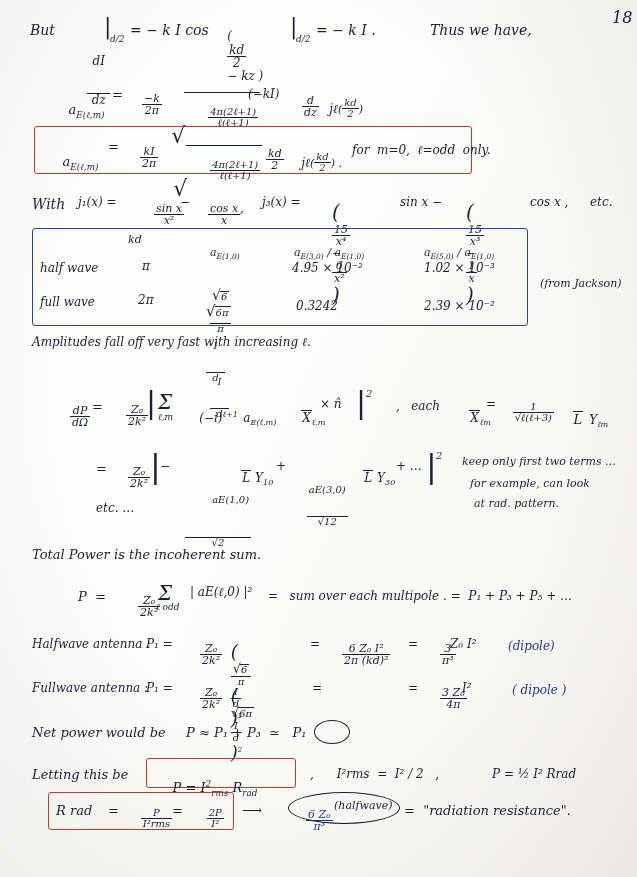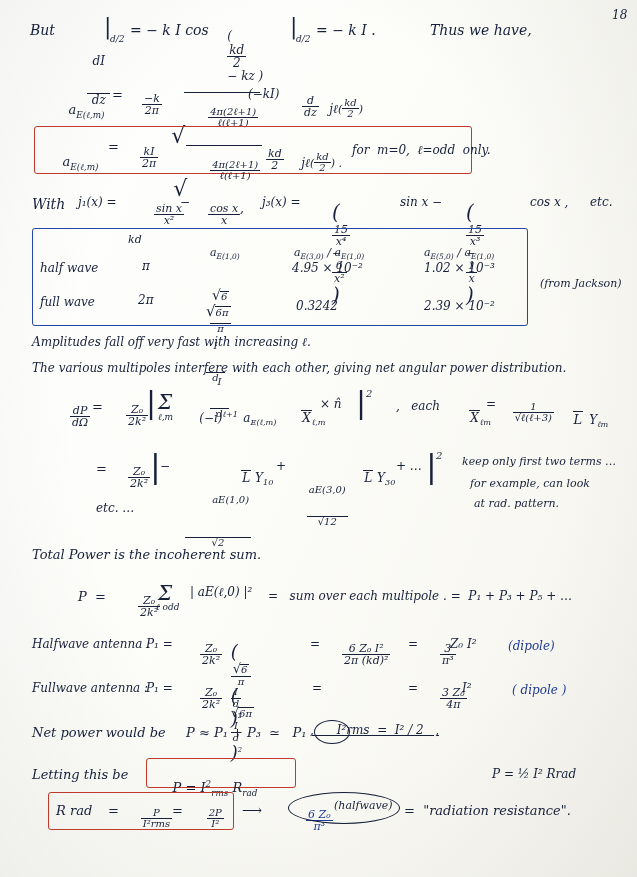--- a/index.html
+++ b/index.html
@@ -58,21 +58,21 @@
   .ellipse-mark {
     position: absolute;
     border: 1.3px solid #17203a;
     border-radius: 50%;
     pointer-events: none;
   }
   .pagenum {
     position: absolute;
     font-family: "DejaVu Serif", serif;
     font-style: italic;
-    font-size: 12px;
+    font-size: 16px;
     color: #17203a;
   }
   .frac {
     display: inline-block;
     vertical-align: middle;
     text-align: center;
     line-height: 1.05;
   }
   .frac > .num { display: block; padding: 0 2px; }
   .frac > .den { display: block; border-top: 1.1px solid currentColor; padding: 0 2px; }
@@ -221,21 +221,20 @@
       <span class="num">I</span>
       <span class="den">d</span>
     </span>
   </div>
   <div class="hw sz12 ink-dark" style="left:296px; top:300px;">0.3242</div>
   <div class="hw sz12 ink-dark" style="left:424px; top:300px;">2.39 × 10⁻²</div>
 
   <div class="hw sz11 ink-dark" style="left:540px; top:278px;">(from Jackson)</div>
 
   <div class="hw sz12 ink-dark" style="left:32px; top:336px;">Amplitudes fall off very fast with increasing ℓ.</div>
-  <div class="hw sz12 ink-dark" style="left:32px; top:362px;">The various multipoles interfere with each other, giving net angular power distribution.</div>
 
   <div class="hw sz11 ink-dark" style="left:56px; top:392px;">
     <span class="frac"><span class="num">dP</span><span class="den">dΩ</span></span>
   </div>
   <div class="hw sz13 ink-dark" style="left:92px; top:400px;">=</div>
   <div class="hw sz11 ink-dark" style="left:112px; top:391px;">
     <span class="frac"><span class="num">Z₀</span><span class="den">2k²</span></span>
   </div>
   <div class="hw ink-dark" style="left:146px; top:386px; font-size:30px;">|</div>
   <div class="hw ink-dark" style="left:158px; top:391px; font-size:20px;">Σ</div>
@@ -357,21 +356,21 @@
 
   <div class="hw sz13 ink-dark" style="left:32px; top:726px;">Net power would be</div>
   <div class="hw sz13 ink-dark" style="left:186px; top:726px;">P ≈ P₁ + P₃  ≃   P₁</div>
   <div class="ellipse-mark" style="left:314px; top:720px; width:34px; height:22px;"></div>
 
   <div class="hw sz13 ink-dark" style="left:32px; top:768px;">Letting this be</div>
   <div class="box" style="left:146px; top:758px; width:148px; height:28px;"></div>
   <div class="hw sz13 ink-dark" style="left:156px; top:764px;">
     <span>P = I</span><span class="sup">2</span><span class="sub">rms</span><span> R</span><span class="sub">rad</span>
   </div>
-  <div class="hw sz12 ink-dark" style="left:310px; top:724px;text-decoration:underline;">,      I²rms  =  I² / 2   ,</div>
+  <div class="hw sz12 ink-dark" style="left:310px; top:768px;">,      I²rms  =  I² / 2   ,</div>
   <div class="hw sz12 ink-dark" style="left:452px; top:768px;margin-left:40px;">P = ½ I² Rrad</div>
 
   <div class="box" style="left:48px; top:792px; width:184px; height:36px;"></div>
   <div class="hw sz13 ink-dark" style="left:56px; top:804px;">R rad</div>
   <div class="hw sz13 ink-dark" style="left:108px; top:804px;">=</div>
   <div class="hw sz10 ink-dark" style="left:128px; top:796px;">
     <span class="frac"><span class="num">P</span><span class="den">I²rms</span></span>
   </div>
   <div class="hw sz13 ink-dark" style="left:172px; top:804px;">=</div>
   <div class="hw sz10 ink-dark" style="left:194px; top:796px;">

